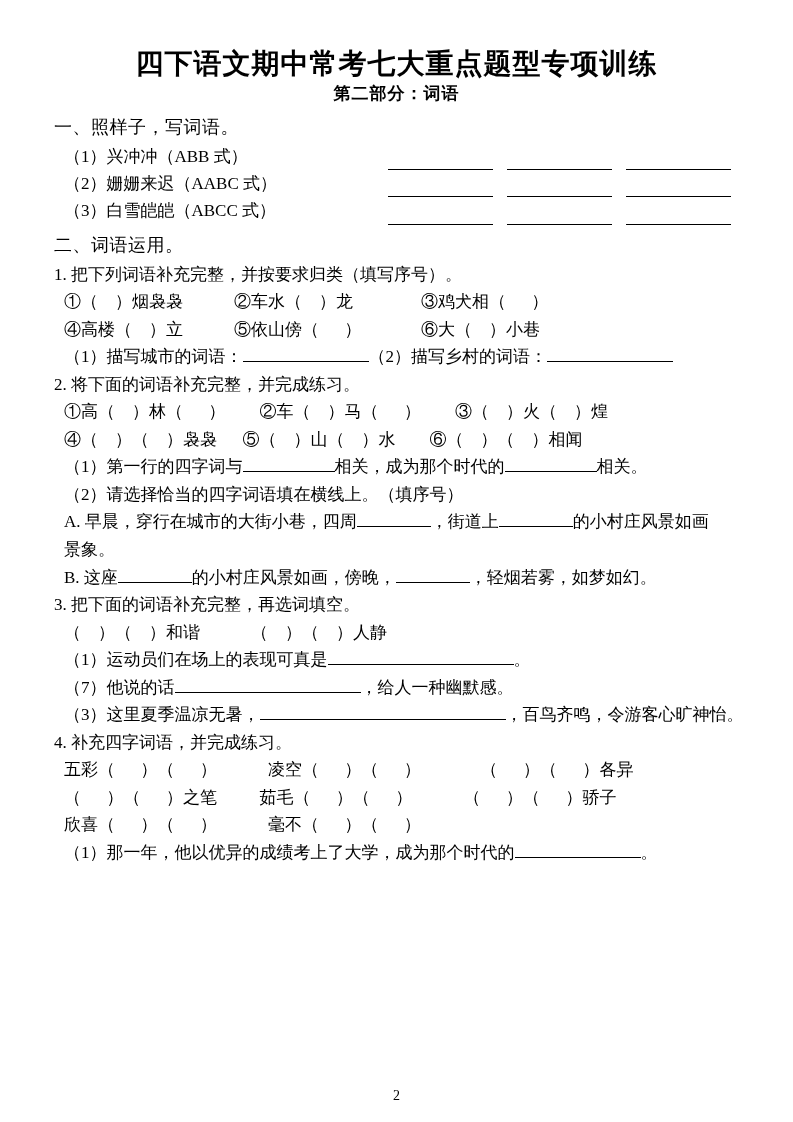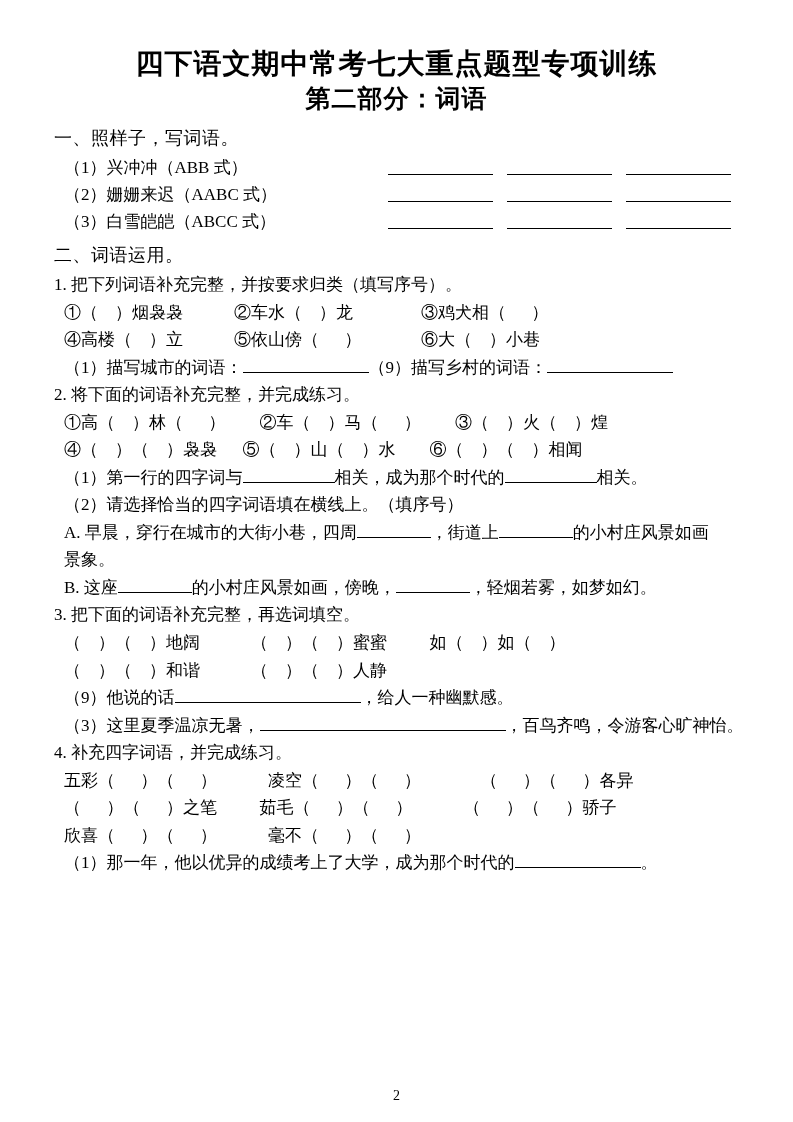--- a/index.html
+++ b/index.html
@@ -25,21 +25,21 @@
   .title {
     text-align: center;
     font-size: 28px;
     font-weight: bold;
     letter-spacing: 1px;
     line-height: 1.25;
     margin: 8px 0 0 0;
   }
   .subtitle {
     text-align: center;
-    font-size: 25px;
+    font-size: 17px;
     font-weight: bold;
     letter-spacing: 1px;
     line-height: 1.3;
     margin: 2px 0 10px 0;
   }
   .sec-head {
     font-size: 18px;
     font-weight: normal;
     margin: 8px 0 4px 0;
     letter-spacing: 0.5px;
@@ -47,21 +47,21 @@
   .line {
     font-size: 17px;
     line-height: 1.62;
     white-space: pre;
   }
   .line.indent {
     padding-left: 10px;
   }
   .row-flex {
     display: flex;
-    align-items: center;
+    align-items: flex-end;
     font-size: 17px;
     line-height: 1.6;
     padding-left: 10px;
   }
   .row-label {
     white-space: pre;
   }
   .blank-group {
     margin-left: auto;
     display: flex;
@@ -121,35 +121,35 @@
       <span class="ul ul-105"></span>
       <span class="ul ul-105"></span>
     </span>
   </div>
 
   <div class="sec-head">二、词语运用。</div>
 
   <div class="line">1. 把下列词语补充完整，并按要求归类（填写序号）。</div>
   <div class="line indent">①（    ）烟袅袅            ②车水（    ）龙                ③鸡犬相（      ）</div>
   <div class="line indent">④高楼（    ）立            ⑤依山傍（      ）              ⑥大（    ）小巷</div>
-  <div class="line indent"><span>（1）描写城市的词语：</span><span class="ul ul-120"></span><span>（9）描写乡村的词语：</span><span class="ul ul-120"></span></div>
+  <div class="line indent"><span>（1）描写城市的词语：</span><span class="ul ul-120"></span><span>（2）描写乡村的词语：</span><span class="ul ul-120"></span></div>
 
   <div class="line">2. 将下面的词语补充完整，并完成练习。</div>
   <div class="line indent">①高（    ）林（      ）        ②车（    ）马（      ）        ③（    ）火（    ）煌</div>
   <div class="line indent">④（    ）（    ）袅袅      ⑤（    ）山（    ）水        ⑥（    ）（    ）相闻</div>
   <div class="line indent"><span>（1）第一行的四字词与</span><span class="ul ul-90"></span><span>相关，成为那个时代的</span><span class="ul ul-90"></span><span>相关。</span></div>
   <div class="line indent">（2）请选择恰当的四字词语填在横线上。（填序号）</div>
   <div class="line indent"><span>A. 早晨，穿行在城市的大街小巷，四周</span><span class="ul ul-70"></span><span>，街道上</span><span class="ul ul-70"></span><span>的小村庄风景如画</span></div>
   <div class="line indent">景象。</div>
   <div class="line indent"><span>B. 这座</span><span class="ul ul-70"></span><span>的小村庄风景如画，傍晚，</span><span class="ul ul-70"></span><span>，轻烟若雾，如梦如幻。</span></div>
 
   <div class="line">3. 把下面的词语补充完整，再选词填空。</div>
-  <div class="line indent">（    ）（    ）地阔            （    ）（    ）蜜蜜          如（    ）如（    ）</div>
   <div class="line indent">（    ）（    ）和谐            （    ）（    ）人静</div>
-  <div class="line indent"><span>（9）他说的话</span><span class="ul ul-180"></span><span>，给人一种幽默感。</span></div>
+  <div class="line indent"><span>（1）运动员们在场上的表现可真是</span><span class="ul ul-180"></span><span>。</span></div>
+  <div class="line indent"><span>（7）他说的话</span><span class="ul ul-180"></span><span>，给人一种幽默感。</span></div>
   <div class="line indent"><span>（3）这里夏季温凉无暑，</span><span class="ul ul-230"></span><span>，百鸟齐鸣，令游客心旷神怡。</span></div>
 
   <div class="line">4. 补充四字词语，并完成练习。</div>
   <div class="line indent">五彩（      ）（      ）            凌空（      ）（      ）              （      ）（      ）各异</div>
   <div class="line indent">（      ）（      ）之笔          茹毛（      ）（      ）            （      ）（      ）骄子</div>
   <div class="line indent">欣喜（      ）（      ）            毫不（      ）（      ）</div>
   <div class="line indent"><span>（1）那一年，他以优异的成绩考上了大学，成为那个时代的</span><span class="ul ul-120"></span><span>。</span></div>
 
   <div class="pagenum">2</div>
 </div>

